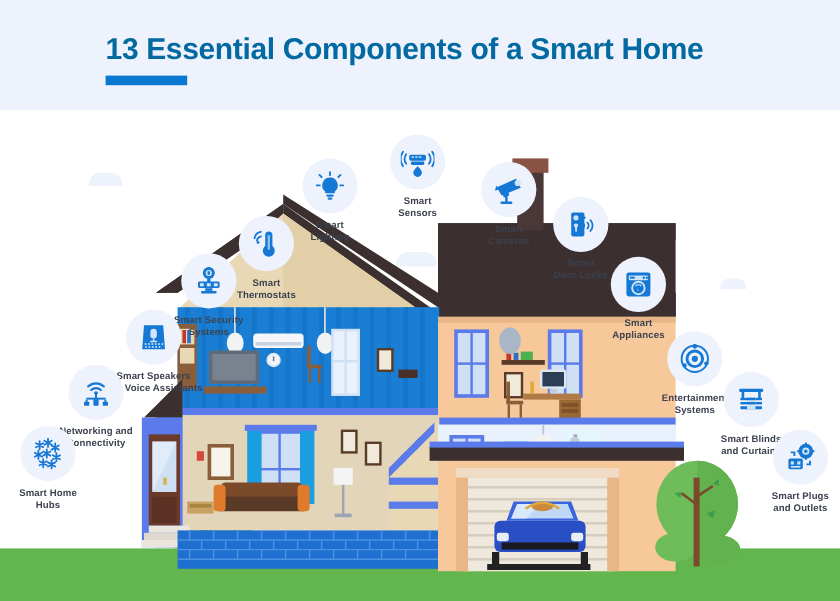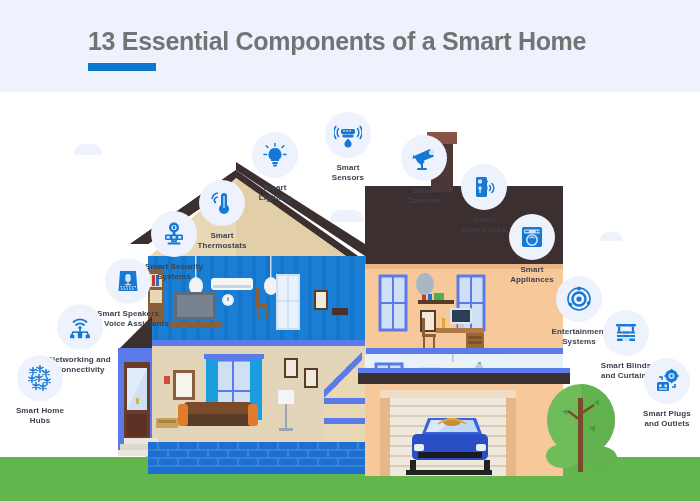--- a/index.html
+++ b/index.html
@@ -8,21 +8,21 @@
     background:#ffffff;
     font-family:"Liberation Sans","DejaVu Sans",sans-serif;
     position:relative;
   }
   #page{position:relative;width:700px;height:501px;overflow:hidden;background:#fff;}
 
   
   .header{position:absolute;left:0;top:0;width:700px;height:92px;background:#edf2fd;}
   .header-title{
     position:absolute;left:88px;top:27px;
-    font-size:25px;font-weight:bold;color:#737373;letter-spacing:-0.3px;
+    font-size:25px;font-weight:bold;color:#0369a1;letter-spacing:-0.3px;
     white-space:nowrap;
   }
   .header-rule{position:absolute;left:88px;top:63px;width:68px;height:8px;background:#0b78d0;}
 
   
   .logo{position:absolute;left:607px;top:113px;display:flex;align-items:center;gap:6px;}
   .logo-text{font-size:12.5px;font-weight:bold;color:#12224a;letter-spacing:-0.2px;}
 
   
   .scene{position:absolute;left:0;top:92px;width:700px;height:409px;background:#fff;overflow:hidden;}

